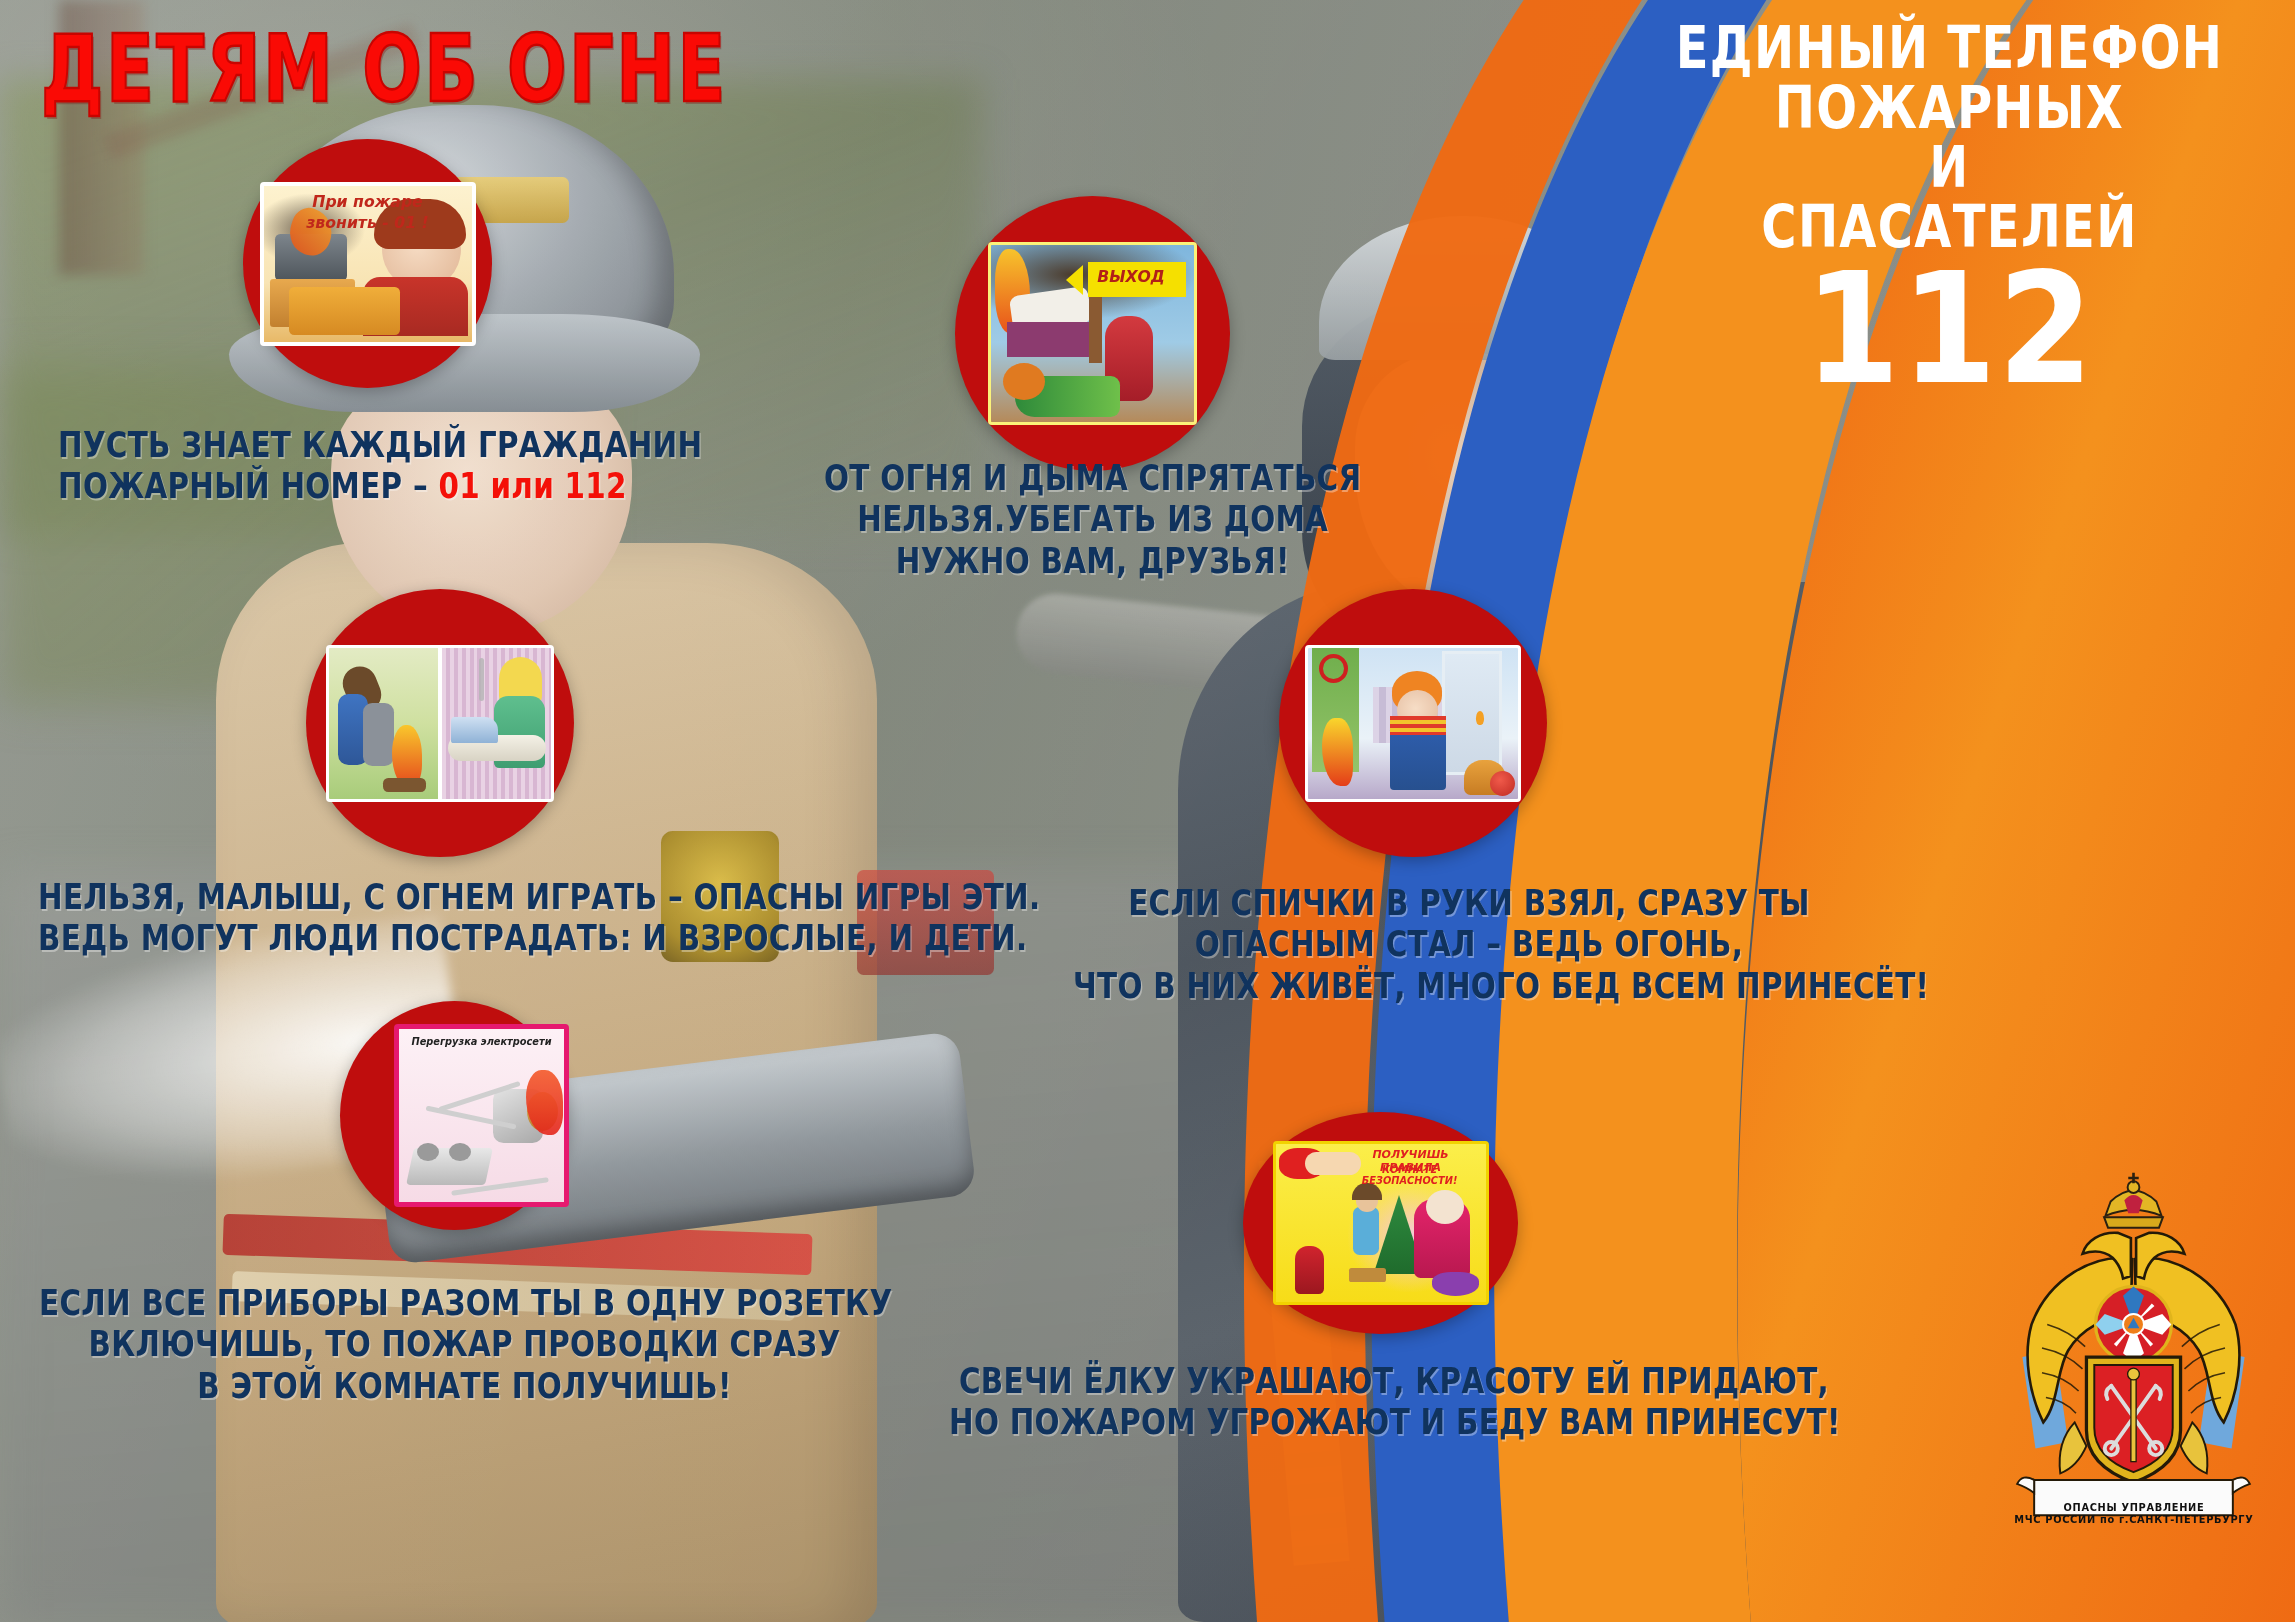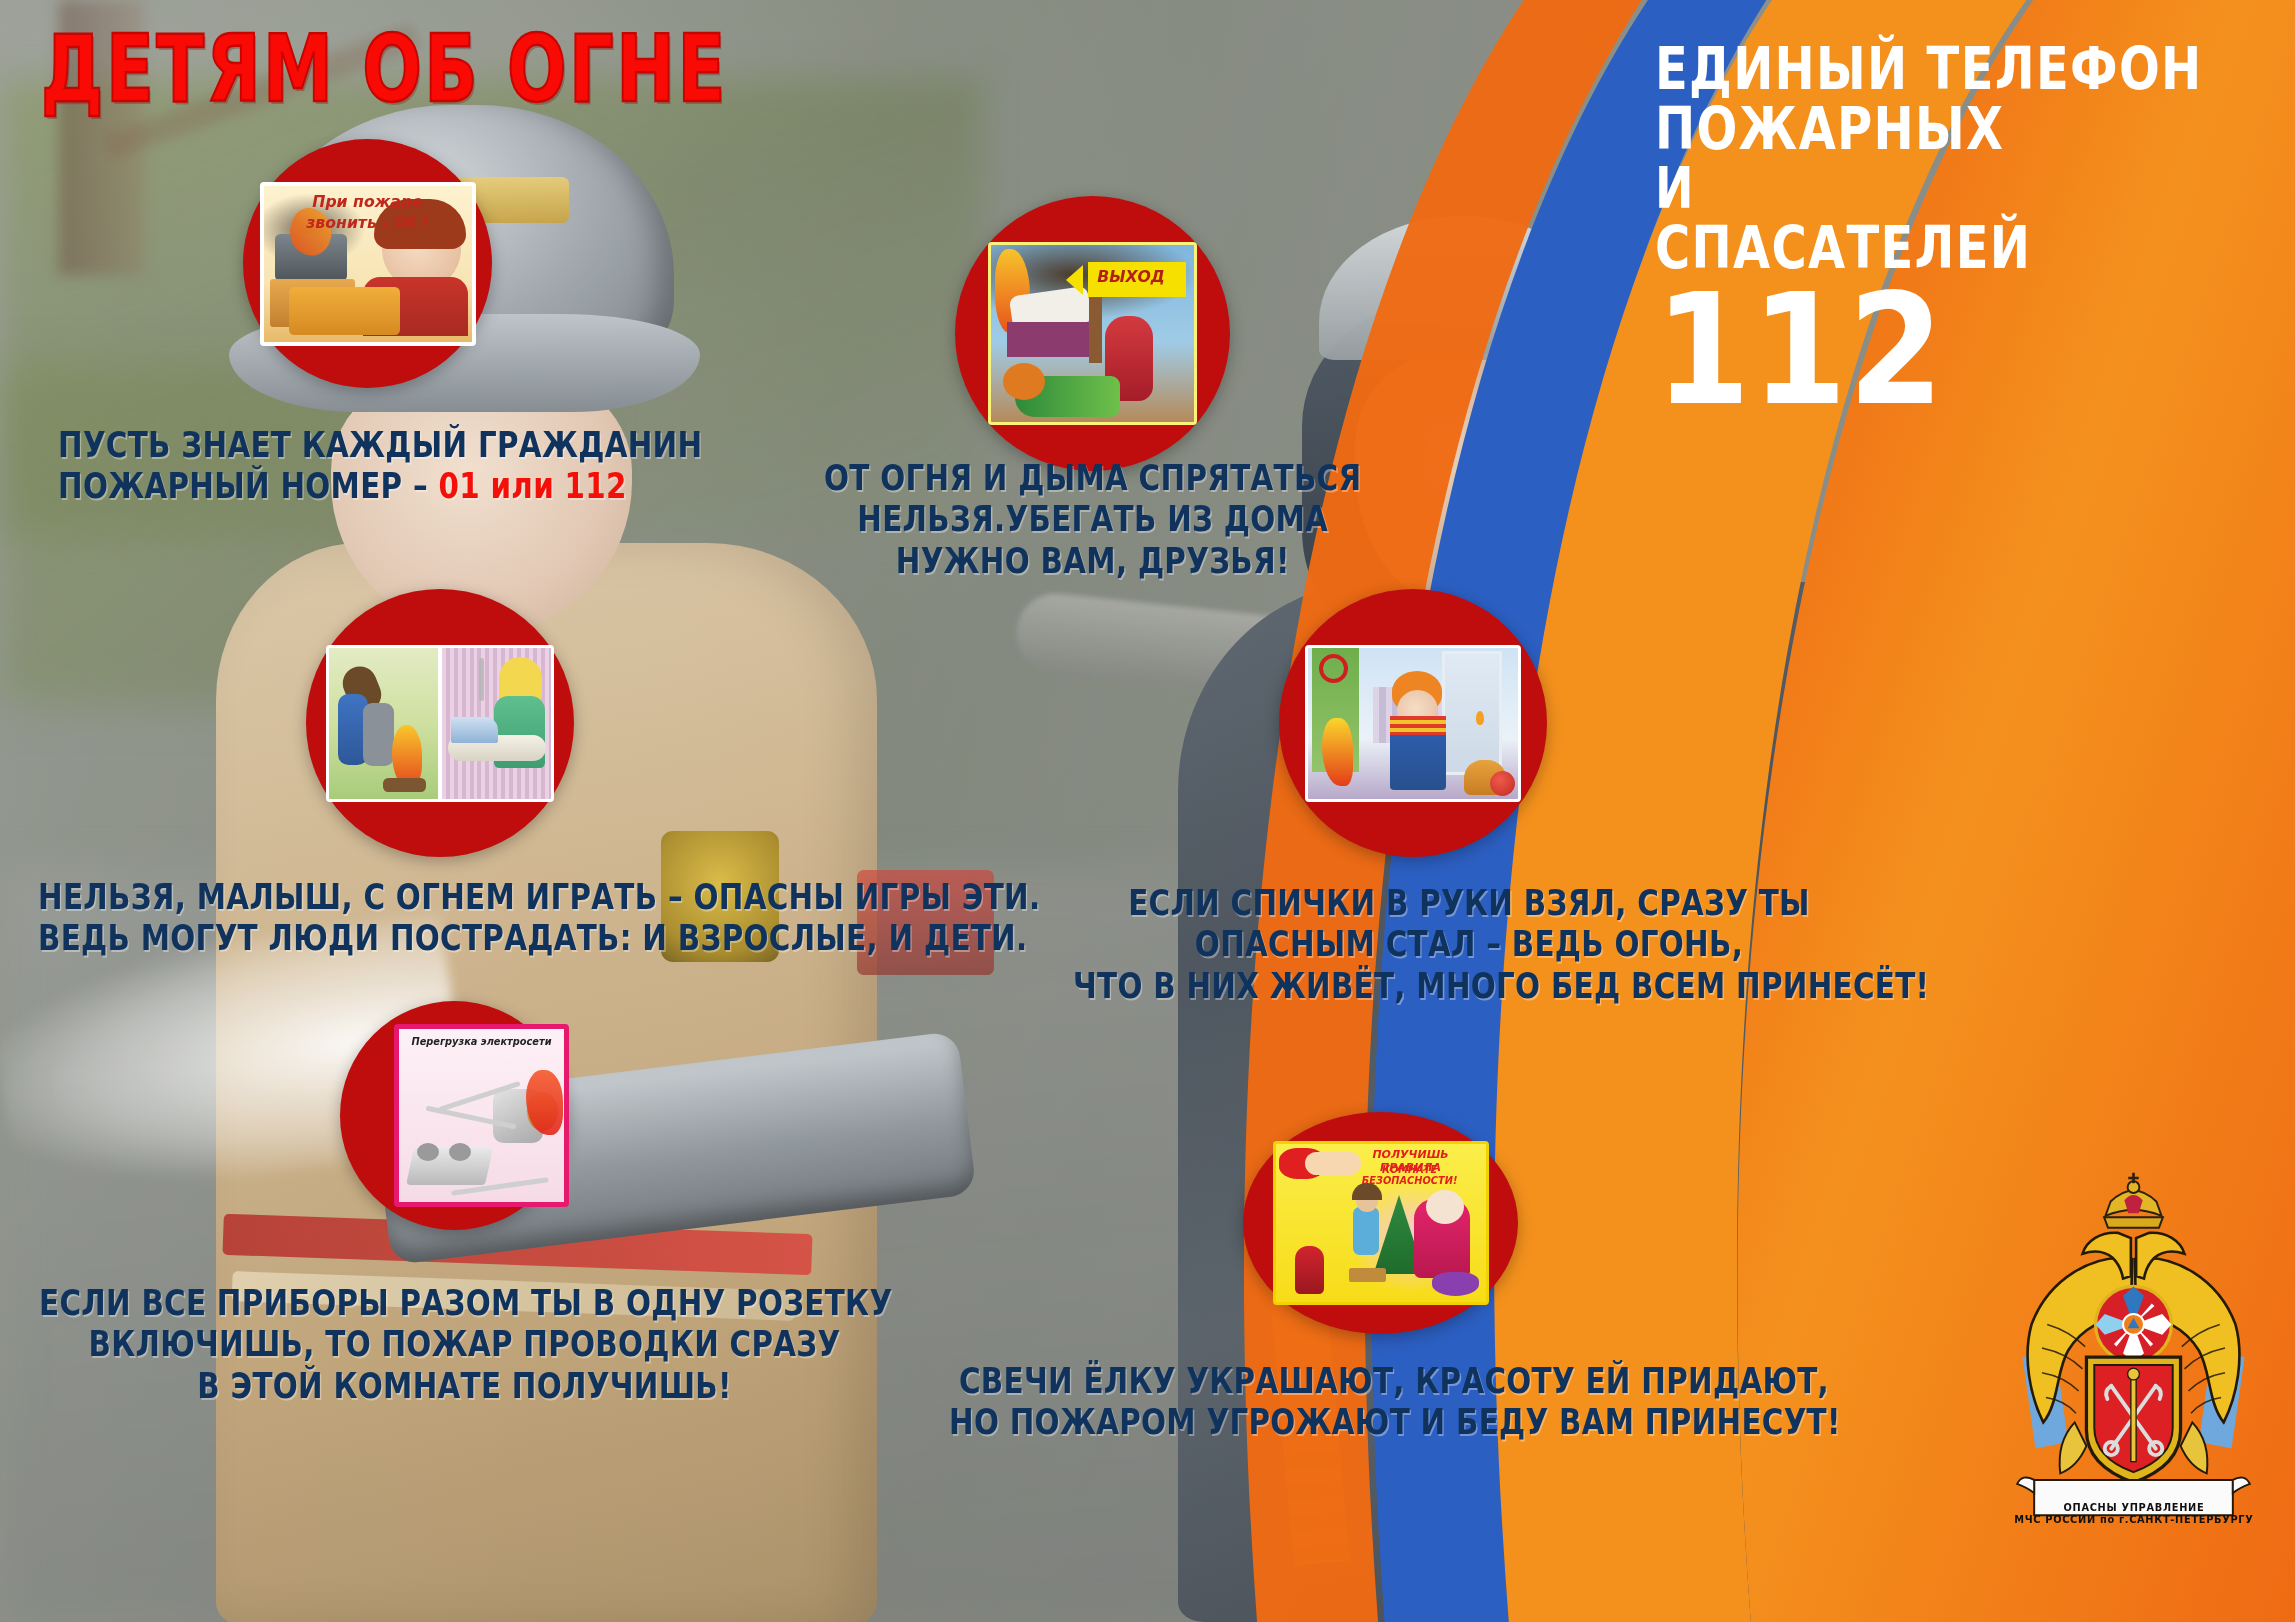--- a/index.html
+++ b/index.html
@@ -102,21 +102,21 @@
     font-family:"DejaVu Sans","Liberation Sans",sans-serif;
     font-weight:bold;font-size:73px;letter-spacing:2.6px;
     color:#fa0a05;
     -webkit-text-stroke:2px #c80400;
     transform:scaleY(1.28) scaleX(.96);transform-origin:left top;
     text-shadow:2px 2px 0 rgba(120,0,0,.28);
     white-space:nowrap;
   }
 
   
-  .hdr{position:absolute;right:51px;top:39px;width:589px;text-align:left;color:#fff;
+  .hdr{position:absolute;right:51px;top:18px;width:589px;text-align:center;color:#fff;
        font-family:"DejaVu Sans","Liberation Sans",sans-serif;font-weight:bold;}
   .hdr .l{font-size:48px;line-height:1.04;letter-spacing:1.3px;transform:scaleY(1.22);transform-origin:center top;display:block;margin-bottom:10.5px;}
   .hdr .l.small{font-size:46px;}
   .hdr .num{font-size:137px;line-height:.94;letter-spacing:1.3px;margin-top:18.3px;display:block;transform:scaleY(1.12);}
 
   
   .circle{position:absolute;border-radius:50%;background:#bf0d0d;
           display:flex;align-items:center;justify-content:center;
           box-shadow:0 3.9px 14.4px rgba(0,0,0,.28);}
   .pic{position:relative;overflow:hidden;border-radius:3.9px;background:#fff;}
@@ -225,21 +225,21 @@
             radial-gradient(ellipse 79px 52px at 22% 28%,rgba(80,70,60,.85),rgba(80,70,60,0) 70%),
             linear-gradient(180deg,#fdf2cf 0%,#f8e4b4 62%,#e8b968 100%);">
         <div style="position:absolute;left:11.8px;top:48px;width:72px;height:47px;background:linear-gradient(180deg,#7d858c,#4e555b);border-radius:5.2px;"></div>
         <div style="position:absolute;left:6.5px;top:93px;width:85px;height:48px;background:linear-gradient(180deg,#e8a94e,#c2802f);border-radius:3.3px;"></div>
         <div style="position:absolute;left:26px;top:23.6px;width:42px;height:46px;background:linear-gradient(30deg,#e4541a,#f0a02a);border-radius:40% 60% 45% 55%;transform:rotate(18deg);opacity:.92;"></div>
         <div style="position:absolute;right:10.5px;top:22px;width:79px;height:82px;background:radial-gradient(circle at 45% 45%,#f6dcc4,#e0b493);border-radius:50%;"></div>
         <div style="position:absolute;right:5.2px;top:13px;width:92px;height:50px;background:#9e3a1c;border-radius:46px 46px 18.3px 18.3px;"></div>
         <div style="position:absolute;right:3.9px;bottom:5.2px;width:105px;height:59px;background:linear-gradient(180deg,#c8342a,#a82a22);border-radius:17px 17px 0 0;"></div>
         <div style="position:absolute;left:25px;bottom:6.5px;width:111px;height:48px;background:linear-gradient(180deg,#f0ae3a,#d68a22);border-radius:5.2px;"></div>
         <div class="cap" style="top:6.5px;color:#c0271b;font-size:15.7px;">При пожаре</div>
-        <div class="cap" style="top:27.5px;color:#c0271b;font-size:15.7px;">звонить - 06 !</div>
+        <div class="cap" style="top:27.5px;color:#c0271b;font-size:15.7px;">звонить - 01 !</div>
       </div>
     </div>
   </div>
 
   <div class="circle" style="left:955px;top:196px;width:275px;height:275px;align-items:center;">
     <div class="pic" style="width:209px;height:183px;background:#f5e000;border:3.9px solid #fbf27a;">
       <div class="inner" style="background:linear-gradient(180deg,#7fb6dd 0%,#9fcbe6 55%,#b58a5a 100%);">
         <div style="position:absolute;left:0;top:0;width:100%;height:42%;background:radial-gradient(ellipse at 40% 40%,#4b3b2c,rgba(75,59,44,0) 72%);"></div>
         <div style="position:absolute;left:3.9px;top:3.9px;width:35px;height:85px;background:linear-gradient(0deg,#e8521a,#f7c32c);border-radius:40% 60% 50% 50%;"></div>
         <div style="position:absolute;left:19.6px;top:46px;width:79px;height:37px;background:#f2efe8;border-radius:9.2px;transform:rotate(-8deg);"></div>

